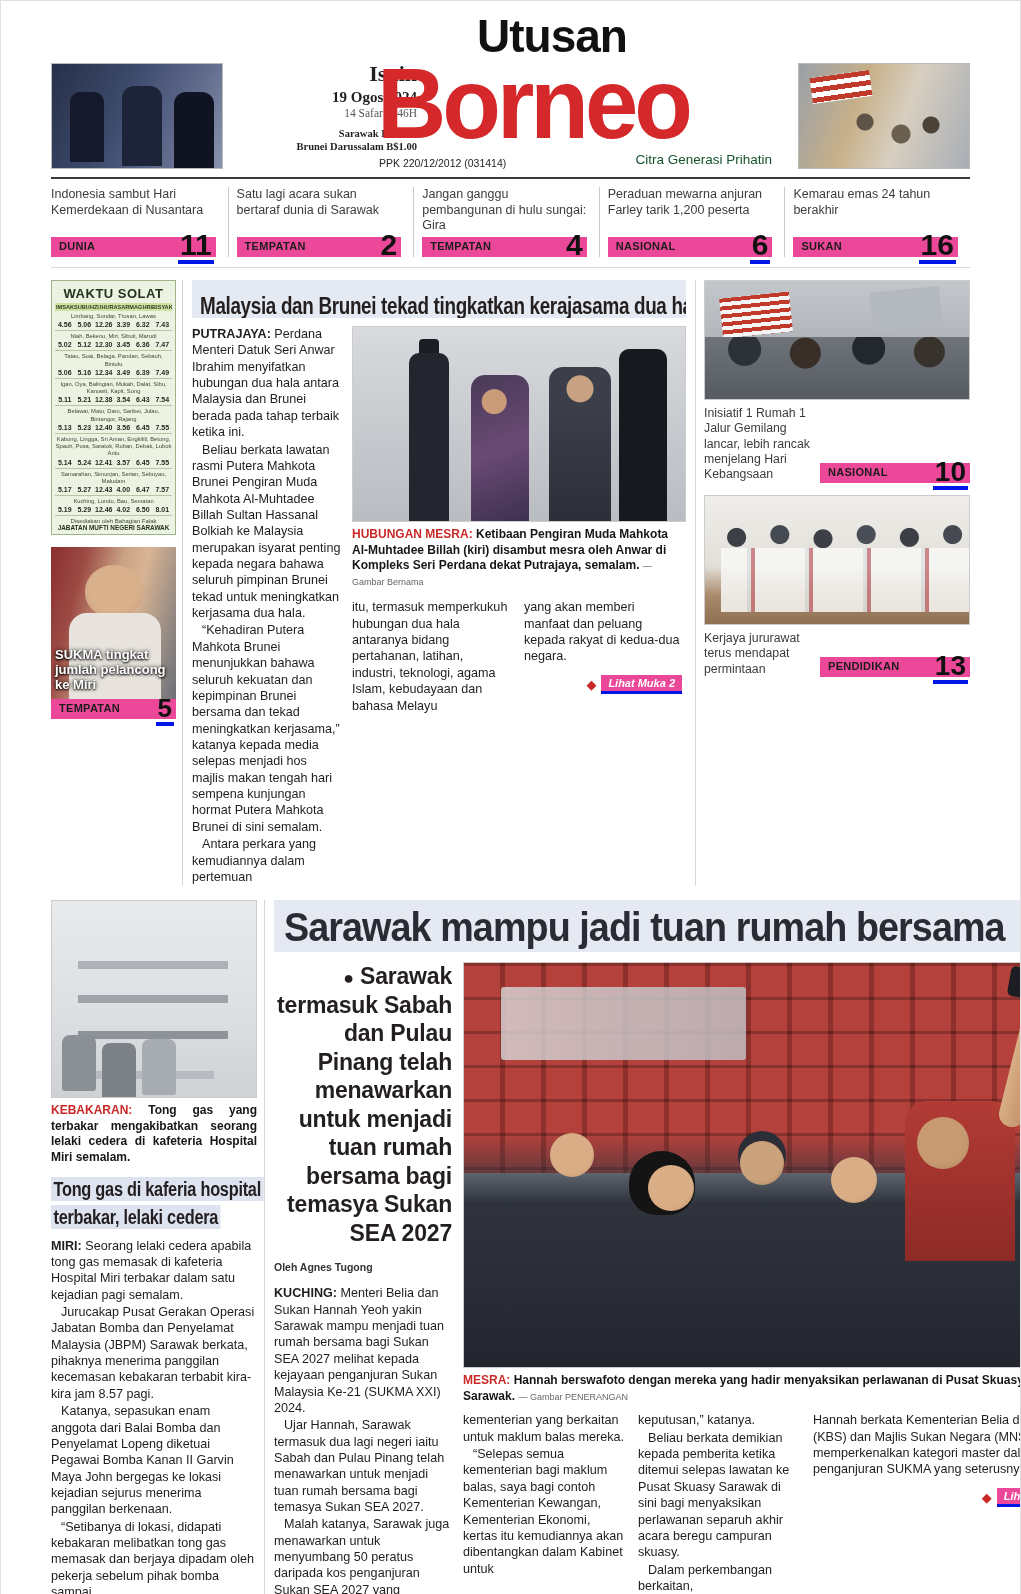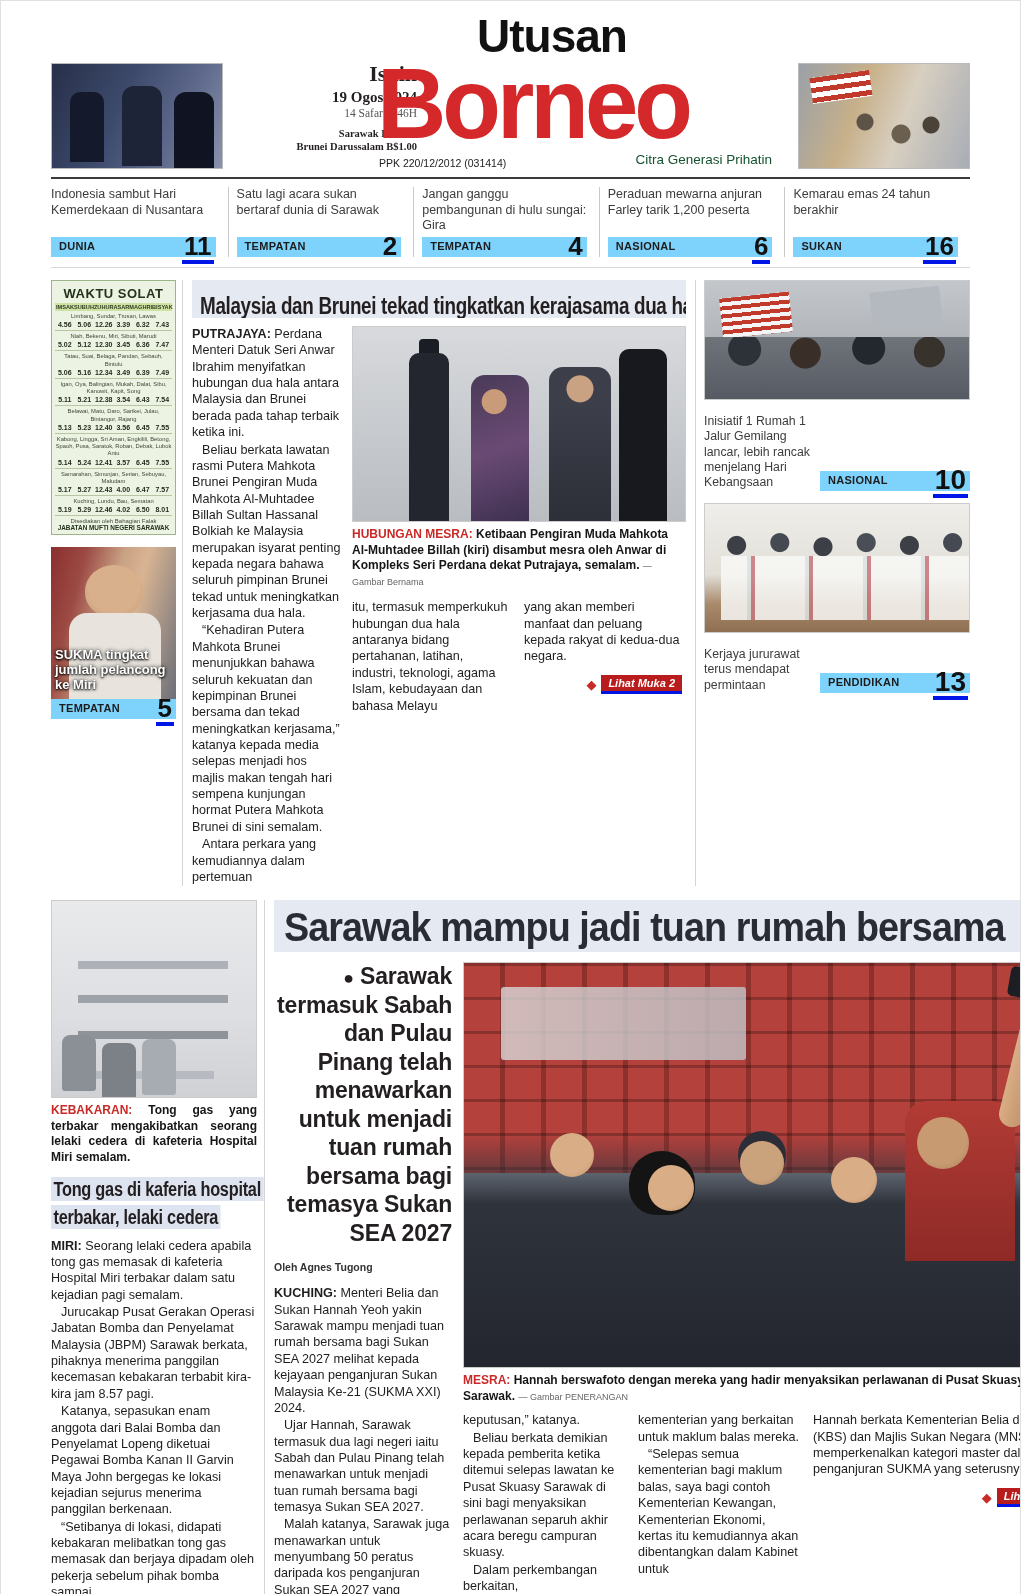--- a/index.html
+++ b/index.html
@@ -27,23 +27,23 @@
   .logo-top{font-size:46px;font-weight:900;letter-spacing:-1px;color:#111;margin-left:100px;line-height:1;}
   .logo-main{font-size:96px;font-weight:900;letter-spacing:-4px;color:#d5282a;line-height:0.88;transform:scaleY(1.05);transform-origin:0 0;}
   .ppk{position:absolute;left:142px;bottom:0;font-size:10.5px;font-weight:normal;color:#222;}
   .tagline{position:absolute;right:12px;bottom:2px;font-size:13.5px;color:#14532d;}
 
   
   .teaser-row{display:flex;margin:4px 50px 0 50px;border-top:2px solid #3a3a3a;padding-top:8px;border-bottom:1px solid #d8d8d8;padding-bottom:10px;}
   .teaser-cell{flex:1;padding:0 12px 0 8px;border-left:1px solid #c9c9c9;display:flex;flex-direction:column;cursor:pointer;}
   .teaser-cell:first-child{border-left:none;padding-left:0;}
   .teaser-text{font-size:12.5px;color:#3c3c3c;line-height:1.25;height:44px;}
-  .bar-row{position:relative;background:#7dd3fc;height:20px;margin-top:6px;}
+  .bar-row{position:relative;background:#ec4899;height:20px;margin-top:6px;}
   .bar-label{position:absolute;left:8px;top:3px;font-size:11px;font-weight:bold;letter-spacing:0.3px;color:#1c1c1c;}
-  .bar-num{position:absolute;right:4px;bottom:-1px;font-size:26px;font-weight:800;line-height:0.9;color:#111;}
+  .bar-num{position:absolute;right:4px;bottom:-1px;font-size:30px;font-weight:800;line-height:0.9;color:#111;}
   .bar-num.u:after{content:"";position:absolute;left:-2px;right:-2px;bottom:-6px;height:4px;background:#0016e6;}
 
   
   .band1{display:flex;margin:12px 50px 0 50px;gap:9px;}
   .rail-left{width:132px;border-right:1px solid #d5d5d5;padding-right:6px;}
   .prayer-box{background:#edf3e3;border:1px solid #9db38a;padding:3px 3px 2px 3px;}
   .prayer-title{text-align:center;font-size:13px;font-weight:bold;color:#23331c;letter-spacing:0.5px;padding:2px 0;}
   .prayer-head{display:grid;grid-template-columns:repeat(6,1fr);background:#cfe2a4;padding:1px 1px;}
   .prayer-head span{font-size:5.6px;font-weight:bold;text-align:center;color:#2e3b1f;}
   .p-area{font-size:5.8px;color:#3c4633;text-align:center;line-height:1.25;padding-top:2px;}
@@ -74,32 +74,32 @@
   .photo-brunei .fig3{position:absolute;left:196px;top:40px;width:62px;height:156px;background:radial-gradient(circle at 50% 14%,#c9a183 13px,transparent 14px),linear-gradient(180deg,#3c3f49 24%,#2c2f38 100%);border-radius:14px 14px 0 0;}
   .photo-brunei .fig4{position:absolute;right:18px;top:22px;width:48px;height:174px;background:#17191f;border-radius:10px 10px 0 0;}
   .caption{font-size:12px;line-height:1.3;margin-top:5px;color:#161616;}
   .cap-lead{color:#c92a27;font-weight:bold;}
   .cap-text{font-weight:bold;}
   .cap-credit{font-size:9px;color:#666;}
   .cont-cols{display:flex;gap:14px;margin-top:10px;}
   .ccol{width:158px;}
   .see-link{display:flex;align-items:center;justify-content:flex-end;gap:5px;margin-top:10px;cursor:pointer;}
   .diamond{color:#c92a27;font-size:13px;}
-  .see-chip{background:#b91c1c;color:#fff;font-size:11px;font-weight:bold;font-style:italic;padding:2px 7px;border-bottom:3px solid #0016e6;}
+  .see-chip{background:#ec4899;color:#fff;font-size:11px;font-weight:bold;font-style:italic;padding:2px 7px;border-bottom:3px solid #0016e6;}
 
   .rail-right{width:300px;border-left:1px solid #d5d5d5;padding-left:8px;}
   .rteaser{cursor:pointer;}
   .rt-photo{height:120px;border:1px solid #ccc;position:relative;overflow:hidden;}
   .rtp1{background:linear-gradient(180deg,#c3c6ca 0%,#aeb2b7 60%,#9b9fa5 100%);}
   .rtp1:before{content:"";position:absolute;left:16px;top:14px;width:70px;height:40px;background:repeating-linear-gradient(180deg,#c0392b 0 4px,#f5f5f5 4px 8px);transform:rotate(-6deg);box-shadow:150px 10px 0 #b4b9bf;}
   .rtp1:after{content:"";position:absolute;left:0;bottom:0;width:100%;height:62px;background:radial-gradient(circle at 15% 20%,#2d3138 16px,transparent 17px),radial-gradient(circle at 38% 26%,#3a2f28 15px,transparent 16px),radial-gradient(circle at 62% 18%,#23272e 16px,transparent 17px),radial-gradient(circle at 85% 24%,#37322c 15px,transparent 16px),linear-gradient(180deg,#6f747b,#565b63);}
   .rtp2{height:130px;background:linear-gradient(180deg,#efeeea 0%,#e2dfd8 55%,#a98a6b 78%,#8f6f52 100%);}
   .rtp2:before{content:"";position:absolute;left:10px;top:26px;width:270px;height:70px;background:radial-gradient(circle at 8% 22%,#3c3f46 9px,transparent 10px),radial-gradient(circle at 24% 18%,#454a52 9px,transparent 10px),radial-gradient(circle at 40% 24%,#3c3f46 9px,transparent 10px),radial-gradient(circle at 56% 18%,#4a4f57 9px,transparent 10px),radial-gradient(circle at 72% 22%,#3c3f46 9px,transparent 10px),radial-gradient(circle at 88% 18%,#454a52 9px,transparent 10px);}
   .rtp2:after{content:"";position:absolute;left:16px;top:52px;width:260px;height:64px;background:repeating-linear-gradient(90deg,#f8f8f6 0 26px,#dfe5e4 26px 30px,#c7777d 30px 34px,#f8f8f6 34px 58px);opacity:0.85;}
-  .rt-capt{display:flex;gap:6px;margin-top:14px;margin-bottom:12px;align-items:center;}
+  .rt-capt{display:flex;gap:6px;margin-top:6px;margin-bottom:12px;align-items:center;}
   .rt-text{flex:1;font-size:12.3px;color:#3c3c3c;line-height:1.25;}
   .rt-capt .bar-wrap{width:150px;align-self:flex-end;}
   .rt-capt .bar-row{margin-top:0;}
   .rt-capt .bar-num{font-size:28px;}
 
   
   .band2{display:flex;margin:14px 50px 0 50px;gap:9px;}
   .fire-col{width:214px;border-right:1px solid #d5d5d5;padding-right:7px;}
   .fire-photo{height:198px;border:1px solid #ccc;position:relative;overflow:hidden;background:linear-gradient(180deg,#e9eaec 0%,#dcdee1 60%,#cfd1d4 100%);}
   .fire-photo:before{content:"";position:absolute;left:26px;top:60px;width:150px;height:8px;background:#aeb2b8;box-shadow:0 34px 0 #9ea3aa,0 70px 0 #8e939a,-14px 110px 0 #b7bbc1;}
@@ -403,28 +403,28 @@
             <div class="ps-h ps-h5"></div>
             <div class="ps-arm"></div>
             <div class="ps-phone"></div>
           </div>
           <p class="caption">
             <span class="cap-lead">MESRA:</span>
             <span class="cap-text">Hannah berswafoto dengan mereka yang hadir menyaksikan perlawanan di Pusat Skuasy Sarawak.</span>
             <span class="cap-credit">— Gambar PENERANGAN</span>
           </p>
           <div class="sea-bottom">
+            <div class="sbcol" id="sea-col2">
+                <p class="para">kementerian yang berkaitan untuk maklum balas mereka.</p>
+                <p class="para indent">“Selepas semua kementerian bagi maklum balas, saya bagi contoh Kementerian Kewangan, Kementerian Ekonomi, kertas itu kemudiannya akan dibentangkan dalam Kabinet untuk</p>
+              </div>
             <div class="sbcol" id="sea-col3">
                 <p class="para">keputusan,” katanya.</p>
                 <p class="para indent">Beliau berkata demikian kepada pemberita ketika ditemui selepas lawatan ke Pusat Skuasy Sarawak di sini bagi menyaksikan perlawanan separuh akhir acara beregu campuran skuasy.</p>
                 <p class="para indent">Dalam perkembangan berkaitan,</p>
-              </div>
-            <div class="sbcol" id="sea-col2">
-                <p class="para">kementerian yang berkaitan untuk maklum balas mereka.</p>
-                <p class="para indent">“Selepas semua kementerian bagi maklum balas, saya bagi contoh Kementerian Kewangan, Kementerian Ekonomi, kertas itu kemudiannya akan dibentangkan dalam Kabinet untuk</p>
               </div>
             <div class="sbcol wide">
               <div id="sea-col4">
                   <p class="para">Hannah berkata Kementerian Belia dan Sukan (KBS) dan Majlis Sukan Negara (MNS) akan memperkenalkan kategori master dalam penganjuran SUKMA yang seterusnya.</p>
                 </div>
               <div class="see-link">
                 <span class="diamond">◆</span>
                 <span class="see-chip">Lihat Muka 9</span>
               </div>
             </div>

